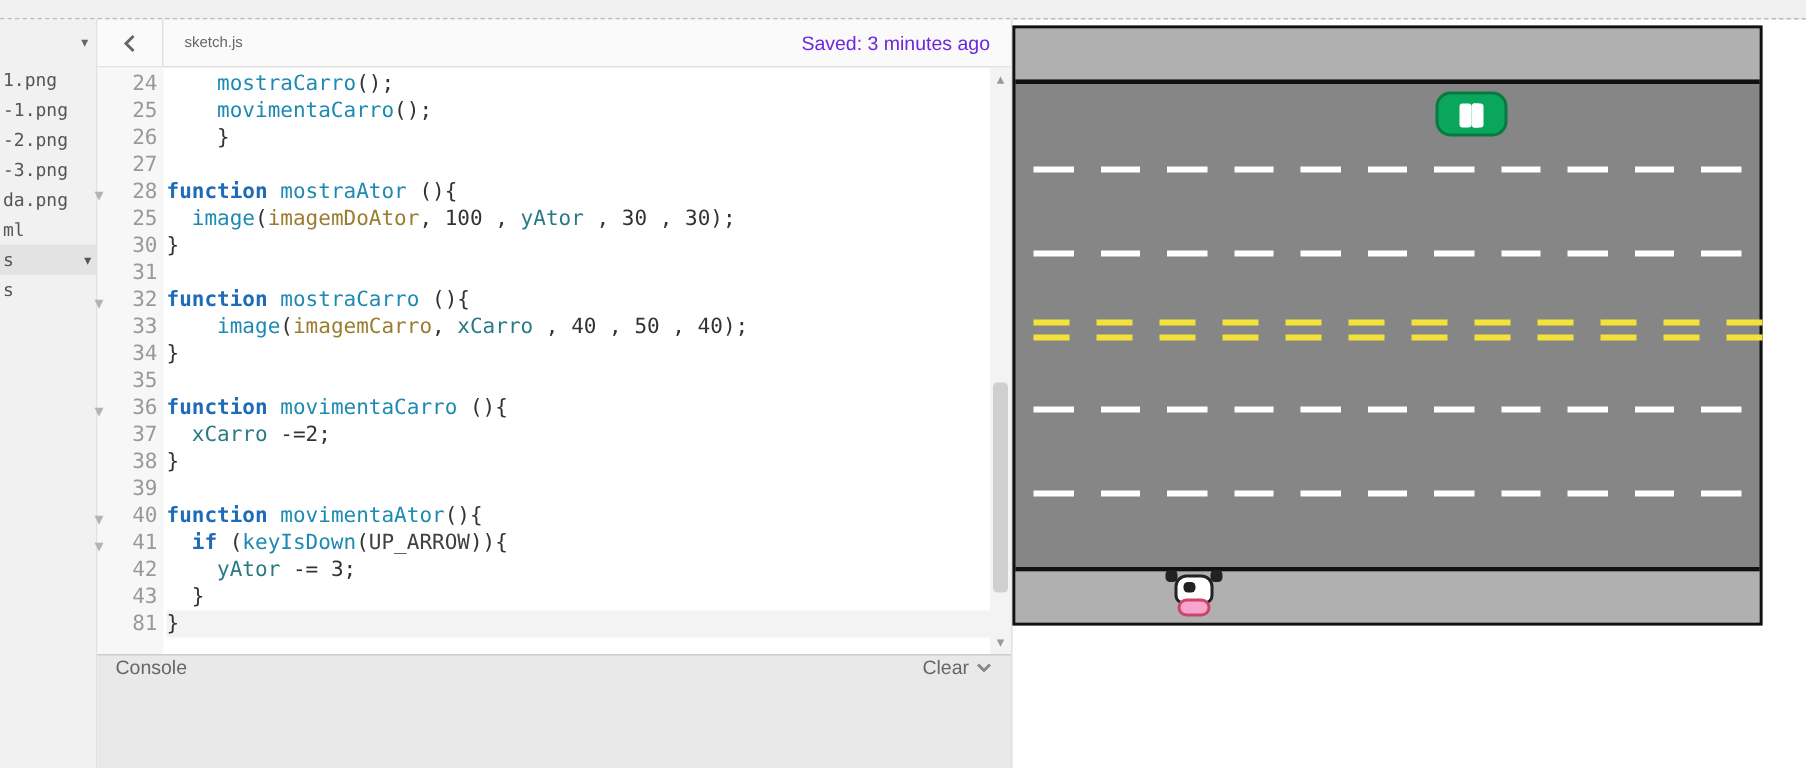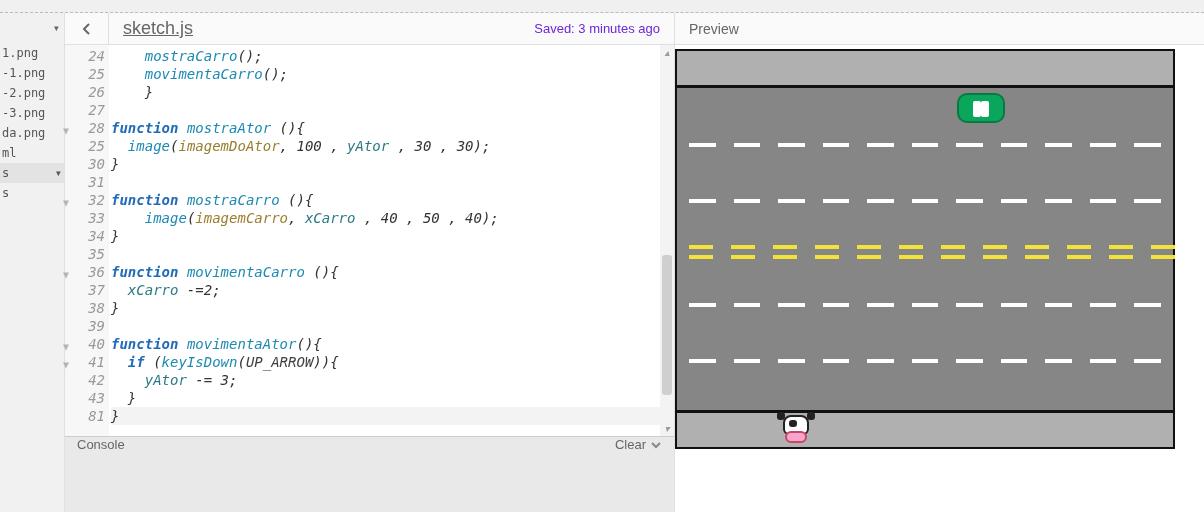--- a/index.html
+++ b/index.html
@@ -6,23 +6,23 @@
   body { font-family: -apple-system, BlinkMacSystemFont, "Segoe UI", Arial, sans-serif; font-size: 13px; color: #333; background: #fff; overflow: hidden; width: 1204px; height: 512px; }
   .topbar { height: 13px; background: #f0f0f0; border-bottom: 1px dashed #bbb; }
   .app { display: flex; height: 499px; }
   .sidebar { width: 64px; background: #f1f1f1; font-family: Menlo, Consolas, monospace; font-size: 12px; color: #555; }
   .sidebar .dd { display:flex; justify-content:flex-end; padding:8px 4px; color:#666; }
   .sidebar .file { padding: 3px 2px; white-space: nowrap; overflow:hidden; }
   .sidebar .file.hl { background:#e3e3e3; display:flex; justify-content:space-between; align-items:center;}
   .main { flex: 1; display: flex; flex-direction: column; border-left: 1px solid #e0e0e0; }
   .tabrow { height: 32px; background: #fafafa; border-bottom: 1px solid #e0e0e0; display:flex; align-items:center; }
   .backbtn { width: 44px; height:100%; display:flex; align-items:center; justify-content:center; color:#555; border-right:1px solid #e0e0e0;}
-  .tabname { padding: 0 14px; color:#666; font-size:18px;text-decoration:underline; }
+  .tabname { padding: 0 14px; color:#666; font-size:10px; }
   .saved { margin-left:auto; padding-right:14px; color:#6d28d9; font-size:13px; }
-  .editor-wrap { flex:1; display:flex; position:relative; min-height:0;font-style:italic; }
+  .editor-wrap { flex:1; display:flex; position:relative; min-height:0; }
   .gutter { width:44px; background:#f7f7f7; text-align:right; font-family: Menlo, Consolas, monospace; font-size:14px; color:#999; padding-top:2px; }
   .gutter .ln { height:18px; line-height:18px; padding-right:4px; position:relative; }
   .gutter .fold { position:absolute; left:-2px; top:3px; font-size:10px; color:#b4b4b4; }
   .code { flex:1; font-family: Menlo, Consolas, monospace; font-size:14px; line-height:18px; white-space:pre; overflow:hidden; padding-top:2px; padding-left:2px; color:#333; }
   .code .row { height:18px; }
   .code .hlrow { background:#f3f3f3; }
   .kw { color:#1f6bb7; font-weight:bold; }
   .fn { color:#1d8ab3; }
   .num { color:#333; }
   .id1 { color:#9b7d2f; }
@@ -130,23 +130,20 @@
           <span>Clear</span>
           <svg width="12" height="12" viewBox="0 0 12 12">
               <path d="M2 4 L6 8 L10 4" stroke="#888" stroke-width="2" fill="none"></path>
             </svg>
         </span>
       </div>
     </div>
   </div>
 
   <div class="previewcol">
-    <div class="prevhdr">
-      <span>Preview</span>
-    </div>
     <div class="canvas">
       <div class="grass top"></div>
       <div class="edge" style="top:34px"></div>
       <div class="lane" style="top:92px">
           <div class="dash"></div>
           <div class="dash"></div>
           <div class="dash"></div>
           <div class="dash"></div>
           <div class="dash"></div>
           <div class="dash"></div>

